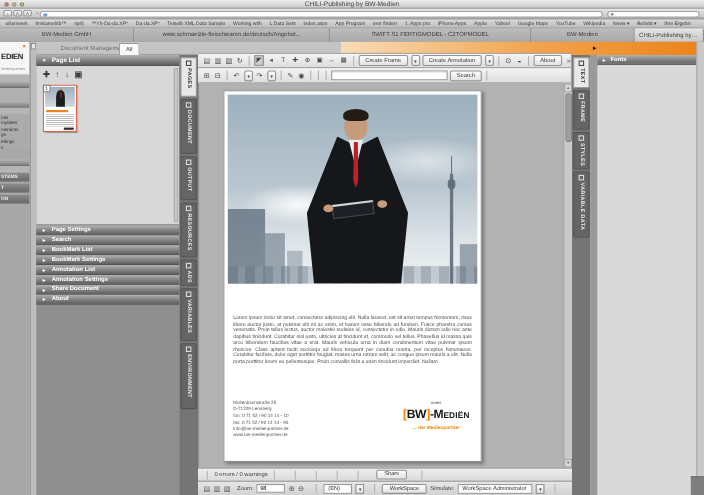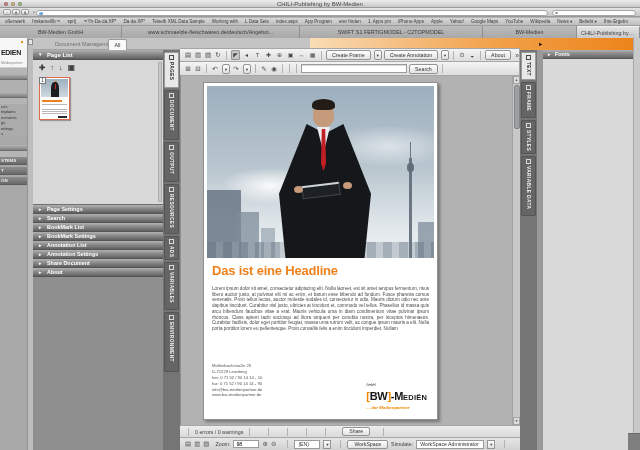--- a/index.html
+++ b/index.html
@@ -160,21 +160,21 @@
   .tablet { position:absolute; left:95px; top:98px; width:38px; height:13px; background:#1d2024;
     border:1px solid #41454b; border-top:2px solid #cfd6da; transform:rotate(-7deg); }
   .hand { position:absolute; width:9px; height:7px; background:#c69b7b; border-radius:50%; }
   .hand.l { left:87px; top:100px; } .hand.r { left:136px; top:96px; }
 
   .headline { position:absolute; left:8px; top:180px; font-size:13px; font-weight:bold;
     letter-spacing:-0.2px; color:#f0821e; }
   .bodytext { position:absolute; left:8px; right:8px; top:203px; font-size:4.6px; line-height:1.25;
     color:#4a4a4a; text-align:justify; }
   .address { position:absolute; left:8px; top:280px; font-size:4.2px; line-height:1.4; color:#555; }
-  .bwlogo { position:absolute; right:10px; top:300px; text-align:left; color:#161616;margin-left:14px; }
+  .bwlogo { position:absolute; right:10px; top:281px; text-align:center; color:#161616;margin-left:14px; }
   .bwlogo .gmbh { display:block; font-size:3.2px; color:#333; margin-bottom:-1px; margin-right:1px; }
   .bwlogo .big { font-size:11px; font-weight:bold; letter-spacing:-0.3px; }
   .bwlogo .orange { color:#f08300; }
   .bwlogo .small { font-size:7.5px; font-weight:bold; letter-spacing:0.2px; }
   .bwlogo .tagline { display:block; font-size:4.4px; font-weight:bold; font-style:italic; color:#f08300; margin-top:1px; }
 
   
   .statusbar { position:absolute; left:180px; width:340px; background:linear-gradient(#ededed,#dadada);
     border-top:1px solid #a6a6a6; display:flex; align-items:center; color:#3e3e3e; padding:0 5px; gap:3px; }
   .statusbar.errors { top:425px; height:12px; font-size:5.3px; }
@@ -418,21 +418,20 @@
         <div class="tower-ant"></div>
         <div class="man-suit"></div>
         <div class="man-shirt"></div>
         <div class="man-tie"></div>
         <div class="man-head"></div>
         <div class="man-hair"></div>
         <div class="tablet"></div>
         <div class="hand l"></div>
         <div class="hand r"></div>
       </div>
-      <div class="headline">Das ist eine Headline</div>
       <div class="bodytext">Lorem ipsum dolor sit amet, consectetur adipiscing elit. Nulla laoreet, est sit amet tempus fermentum, risus libero auctor justo, at pulvinar elit mi ac enim, et barum esse bibendo ad fundum. Fusce pharetra cursus venenatis. Proin tellus lectus, auctor molestie sodales id, consectetur in odio. Mauris dictum odio nec ante dapibus tincidunt. Curabitur nisl justo, ultricies at tincidunt et, commodo vel tellus. Phasellus id massa quis arcu bibendum faucibus vitae a erat. Mauris vehicula urna in diam condimentum vitae pulvinar ipsum rhoncus. Class aptent taciti sociosqu ad litora torquent per conubia nostra, per inceptos himenaeos. Curabitur facilisis, dolor eget porttitor feugiat, massa urna rutrum velit, ac congue ipsum mauris a elit. Nulla porta porttitor lorem eu pellentesque. Proin convallis felis a enim tincidunt imperdiet. Nullam</div>
       <div class="address">
         <div>Mollenbachstraße 25</div>
         <div>D-71229 Leonberg</div>
         <div>fon: 0 71 52 / 90 14 14 - 10</div>
         <div>fax: 0 71 52 / 90 14 14 - 90</div>
         <div>info@bw-medienpartner.de</div>
         <div>www.bw-medienpartner.de</div>
       </div>
       <div class="bwlogo">

